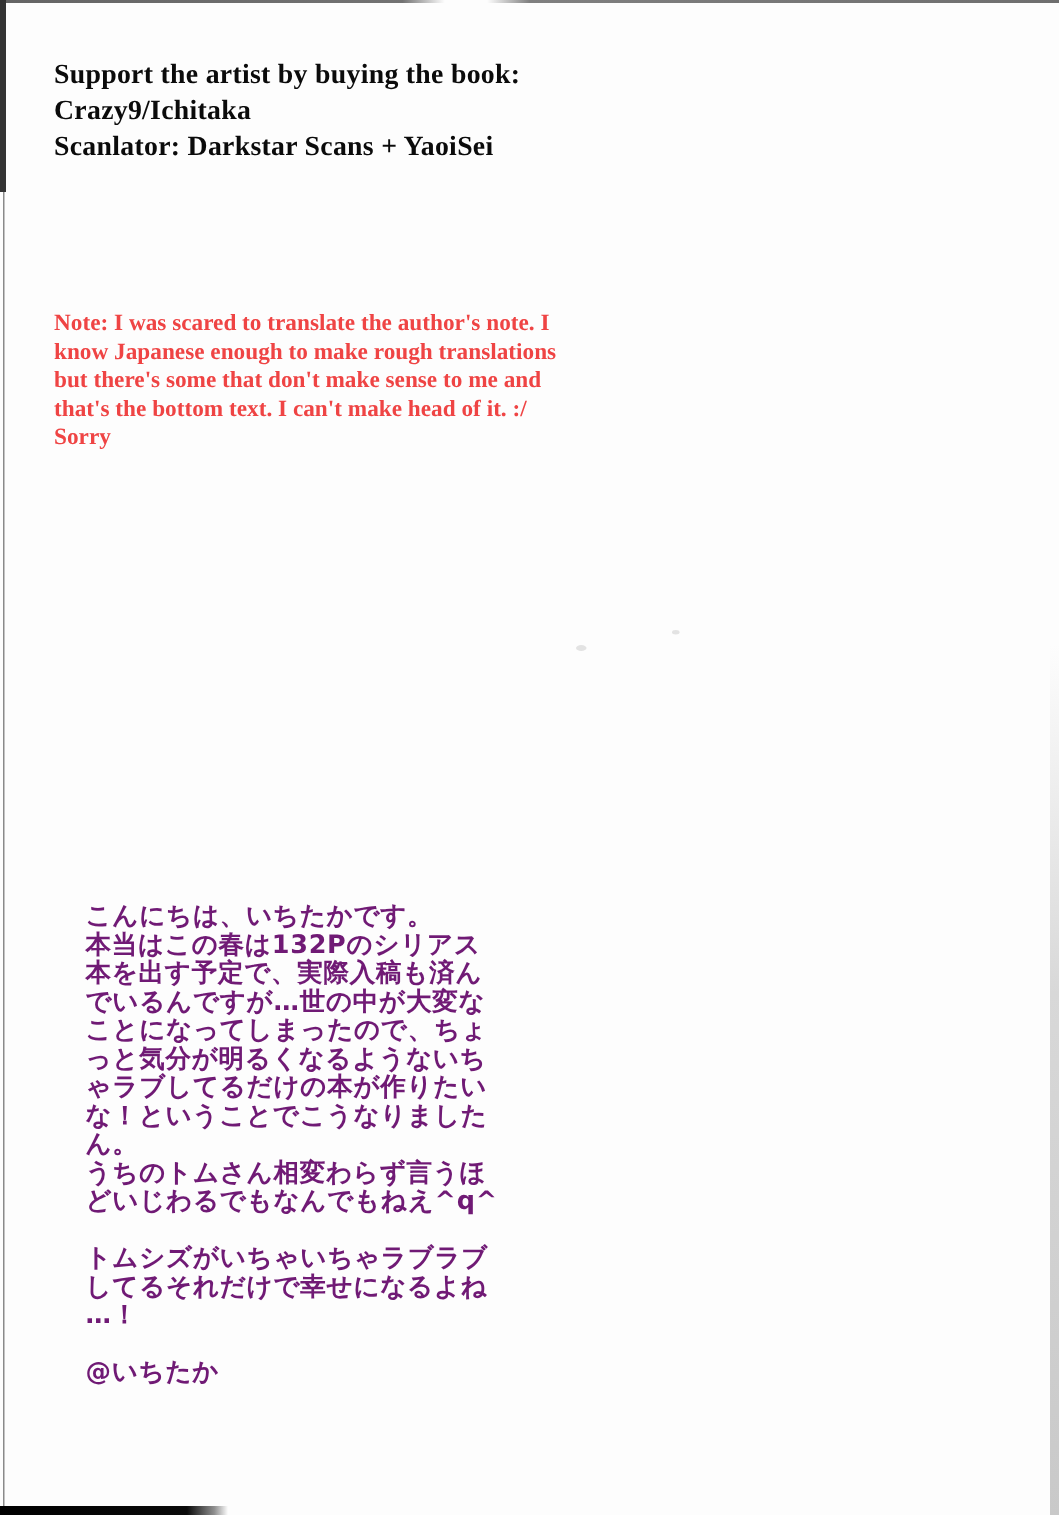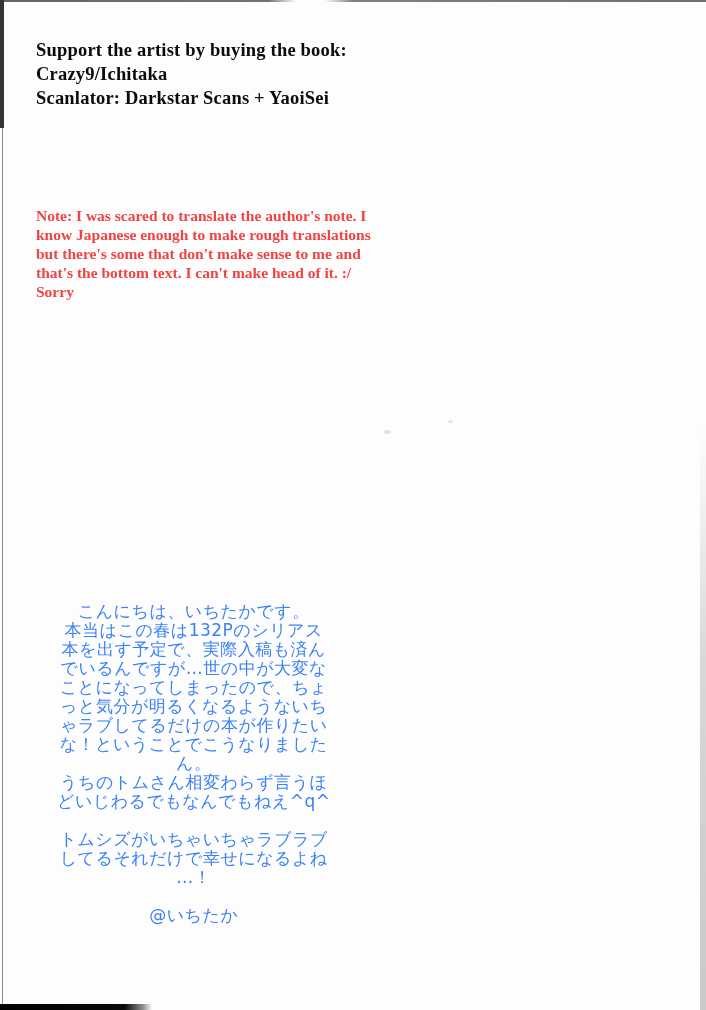--- a/index.html
+++ b/index.html
@@ -42,26 +42,25 @@
     line-height: 19px;
     color: #ef4444;
   }
 
   
   .jp-note {
     position: absolute;
     left: 57px;
     top: 602px;
     font-family: "DejaVu Sans", sans-serif;
-    font-weight: normal;
+    font-weight: bold;
     font-size: 17px;
     line-height: 19px;
     letter-spacing: 0.5px;
-    color: #3b82f6;
-    text-align: center;
+    color: #701a75;
   }
 
   
   .artifact { position: absolute; pointer-events: none; }
   .top-hairline {
     left: 0; top: 0;
     width: 706px; height: 1.5px;
     background: linear-gradient(to right, #4a4a4a 0%, #5a5a5a 38%, rgba(90,90,90,0) 42%, rgba(90,90,90,0) 46%, #6a6a6a 50%, #555555 100%);
     opacity: 0.85;
   }

